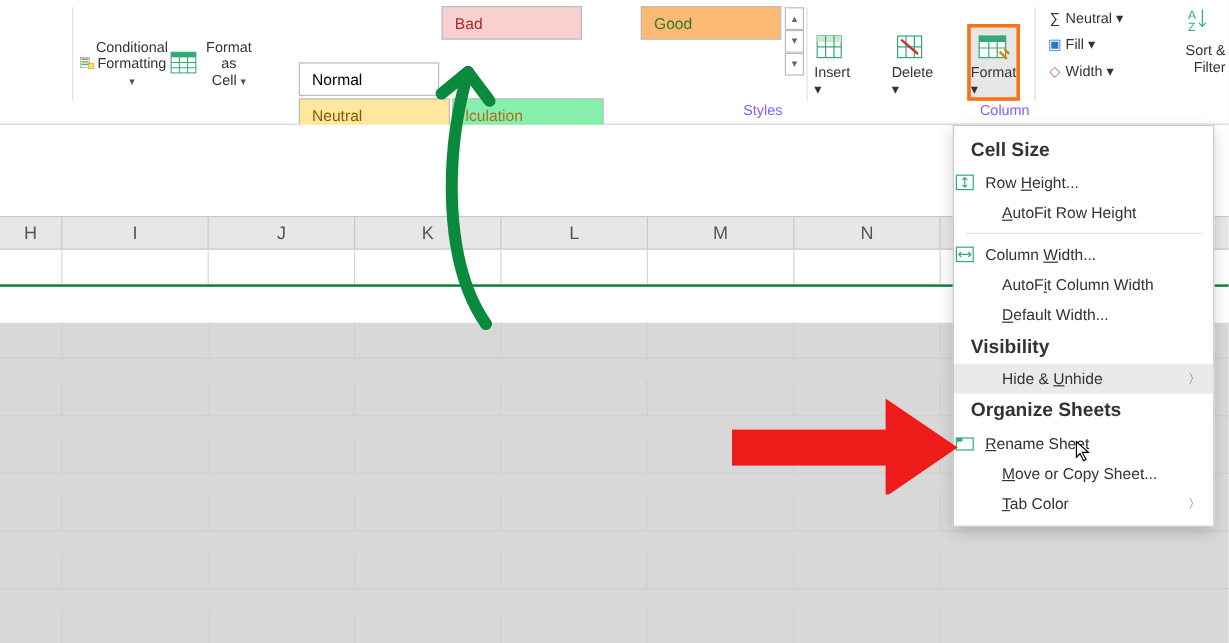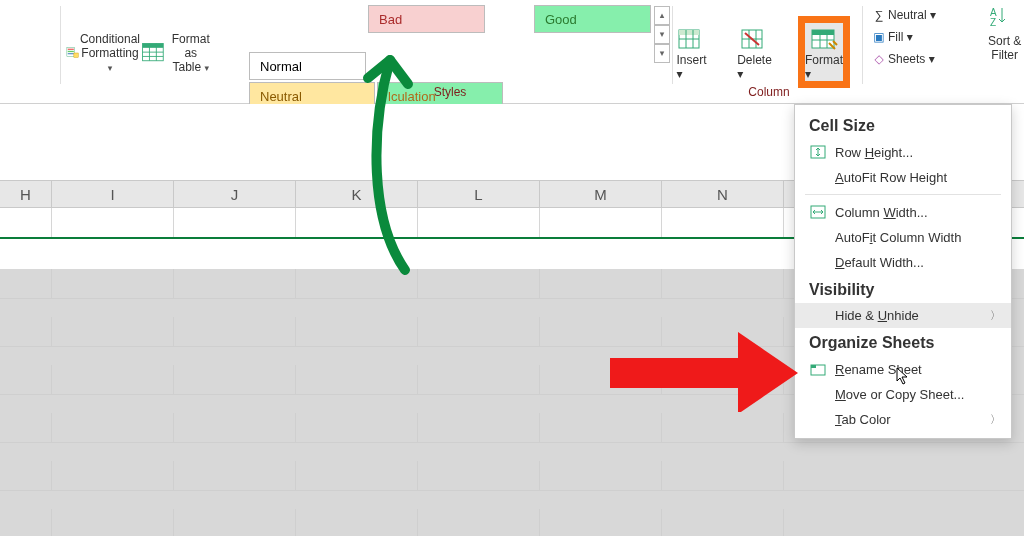--- a/index.html
+++ b/index.html
@@ -4,50 +4,50 @@
 <style>
   * { box-sizing: border-box; margin: 0; padding: 0; font-family: "Segoe UI", Arial, sans-serif; }
   body { width: 1024px; height: 536px; background: #fff; overflow: hidden; position: relative; }
 
   
   .ribbon { height: 104px; width: 1024px; background: #fff; border-bottom: 1px solid #d0d0d0; position: relative; }
 
   .rbn-group { position: absolute; top: 0; height: 100%; display: flex; flex-direction: column; align-items: center; }
   .rbn-sep   { position: absolute; top: 6px; width: 1px; height: 78px; background: #e0e0e0; }
 
-  .rbn-label { position: absolute; bottom: 4px; font-size: 12px; color: #7f1d1d; width: 100%; text-align: center; }
+  .rbn-label { position: absolute; bottom: 4px; font-size: 12px; color: #8b5cf6; width: 100%; text-align: right; }
 
   
   .num-box { position: absolute; left: -2px; top: 4px; width: 24px; height: 22px; border: 1px solid #bcbcbc; }
   .num-icons { position: absolute; left: 0; top: 36px; font-size: 12px; color: #444; letter-spacing: 2px; }
 
   
   .big-btn { display: flex; flex-direction: row; align-items: center; justify-content: flex-start; width: 74px; padding-top: 4px; cursor: pointer; }
   .big-btn .ic { width: 32px; height: 28px; margin-bottom: 2px; }
   .big-btn .txt { font-size: 12px; line-height: 14px; text-align: center; color: #333; }
   .big-btn .caret { font-size: 9px; color: #555; }
 
   
   .styles { position: absolute; left: 248px; top: 4px; width: 404px; }
   .style-row { display: flex; }
   .style-cell { width: 126px; height: 28px; border: 1px solid #bcbcbc; margin: 1px; display: flex; align-items: center; padding-left: 10px; font-size: 13px; cursor: pointer; }
   .style-cell.normal { background: #fff; color: #000; margin-top: 48px; }
   .style-cell.bad    { background: #f8d0d0; color: #aa2b2b; }
-  .style-cell.good   { background: #86efac; color: #2b7a2f; margin-left: 48px; }
+  .style-cell.good   { background: #fdba74; color: #2b7a2f; margin-left: 48px; }
   .style-cell.neutral{ background: #ffe7a0; color: #8a5a00; }
   .style-cell.calc   { background: #86efac; color: #b06a1a; }
   .style-cell.check  { background: #9a9a9a; color: #fff; margin-top: 39px; }
   .style-scroll { position: absolute; right: -18px; top: 2px; width: 16px; display: flex; flex-direction: column; }
   .style-scroll div { height: 19px; border: 1px solid #bcbcbc; background: #fff; text-align: center; font-size: 9px; line-height: 17px; color: #666; cursor: pointer; }
 
   
   .cells-btn { display: flex; flex-direction: column; align-items: center; width: 54px; padding-top: 4px; cursor: pointer; }
   .cells-btn .ic { width: 30px; height: 26px; }
   .cells-btn .txt { font-size: 12px; color: #333; }
-  .format-active { background: #e6e6e6; border: 7px solid #f97316; }
+  .format-active { background: #e6e6e6; border: 3px solid #f97316; }
 
   
   .edit-item { display: flex; align-items: center; font-size: 12px; color: #333; height: 22px; }
   .edit-item .gl { width: 18px; display: inline-block; text-align: center; }
 
   
   .sheet { position: absolute; left: 0; top: 104px; width: 1024px; height: 432px; background: #fff; }
   .colhdrs { position: absolute; left: 0; top: 76px; width: 1024px; height: 28px; background: #e7e7e7; border-top: 1px solid #c9c9c9; border-bottom: 1px solid #c9c9c9; display: flex; }
   .colhdr { width: 122px; text-align: center; font-size: 15px; color: #555; line-height: 28px; border-right: 1px solid #c9c9c9; }
 
@@ -55,21 +55,21 @@
   .row .cell { width: 122px; border-right: 1px solid #d6d6d6; border-bottom: 1px solid #d6d6d6; }
   .row1 { top: 104px; }
   .sel-top { position: absolute; top: 133px; left: 0; width: 1024px; height: 2px; background: #0a7d3a; }
   .sel-area { position: absolute; top: 165px; left: 0; width: 1024px; height: 300px; background: #d8d8d8; }
   .sel-area .row { border-bottom: 1px solid #cfcfcf; }
   .sel-area .cell { border-right: 1px solid #cfcfcf; border-bottom: none; }
 
   
   .menu { position: absolute; right: 12px; top: 104px; width: 218px; background: #fff; border: 1px solid #c8c8c8; box-shadow: 0 4px 12px rgba(0,0,0,.18); padding: 6px 0; z-index: 50; }
   .menu .hdr { font-weight: 600; font-size: 16px; color: #333; padding: 6px 14px 4px; }
-  .menu .item { display: flex; align-items: center; font-size: 13px; color: #333; padding: 5px 14px; cursor: pointer; position: relative; }
+  .menu .item { display: flex; align-items: center; font-size: 13px; color: #333; padding: 5px 0; cursor: pointer; position: relative; }
   .menu .item .ic { width: 20px; height: 16px; margin-right: 6px; flex-shrink: 0; }
   .menu .item.indent { padding-left: 40px; }
   .menu .item.hover { background: #eaeaea; }
   .menu .item .arrow { position: absolute; right: 10px; font-size: 11px; color: #666; }
   .menu hr { border: none; border-top: 1px solid #e2e2e2; margin: 4px 10px; }
   .ul { text-decoration: underline; }
 
   
   .anno { position: absolute; pointer-events: none; z-index: 60; }
 
@@ -98,21 +98,21 @@
     <div class="big-btn">
       <svg class="ic" viewBox="0 0 32 28">
         <rect x="3" y="3" width="24" height="20" fill="#fff" stroke="#3a7"></rect>
         <rect x="3" y="3" width="24" height="5" fill="#3a7"></rect>
         <line x1="3" y1="13" x2="27" y2="13" stroke="#3a7"></line>
         <line x1="3" y1="18" x2="27" y2="18" stroke="#3a7"></line>
         <line x1="11" y1="3" x2="11" y2="23" stroke="#3a7"></line>
         <line x1="19" y1="3" x2="19" y2="23" stroke="#3a7"></line>
       </svg>
       <div class="txt"><span style="white-space:pre-line;">Format as
-Table</span> <span class="caret">▾</span></div>
+Cell</span> <span class="caret">▾</span></div>
     </div>
   </div>
 
   <div class="styles">
     <div class="style-row">
       <div class="style-cell normal">Normal</div>
       <div class="style-cell bad">Bad</div>
       <div class="style-cell good">Good</div>
     </div>
     <div class="style-row">
@@ -163,29 +163,29 @@
       <div class="txt"><span>Format</span><br><span class="caret">▾</span></div>
     </div>
   </div>
   <span class="rbn-label" style="left:680px; width:178px;">Column</span>
 
   <div class="rbn-sep" style="left:862px;"></div>
 
   <div class="rbn-group" style="left:870px; width:110px; align-items:flex-start; padding-top:4px;">
     <div class="edit-item"><span class="gl">∑</span><span>Neutral</span>&nbsp;▾</div>
     <div class="edit-item"><span class="gl" style="color:#2a7ac0;">▣</span><span>Fill</span>&nbsp;▾</div>
-    <div class="edit-item"><span class="gl" style="color:#b05db0;">◇</span><span>Sheets</span>&nbsp;▾</div>
+    <div class="edit-item"><span class="gl" style="color:#b05db0;">◇</span><span>Width</span>&nbsp;▾</div>
   </div>
   <div style="position:absolute; left:988px; top:4px;">
     <svg width="26" height="26" viewBox="0 0 26 26">
         <text x="2" y="12" font-size="10" fill="#3a7">A</text>
         <text x="2" y="22" font-size="10" fill="#3a7">Z</text>
         <path d="M14 4 v14 m-3 -3 l3 3 l3 -3" stroke="#3a7" fill="none"></path>
       </svg>
-    <div style="font-size:12px; color:#333; white-space:pre-line; text-align:center;">Sort &amp;
+    <div style="font-size:12px; color:#333; white-space:pre-line; text-align:right;">Sort &amp;
 Filter</div>
   </div>
 </div>
 
 <div class="sheet">
   <div class="colhdrs">
     <div class="colhdr" style="width:52px;">H</div>
     <div class="colhdr">I</div>
     <div class="colhdr">J</div>
     <div class="colhdr">K</div>

